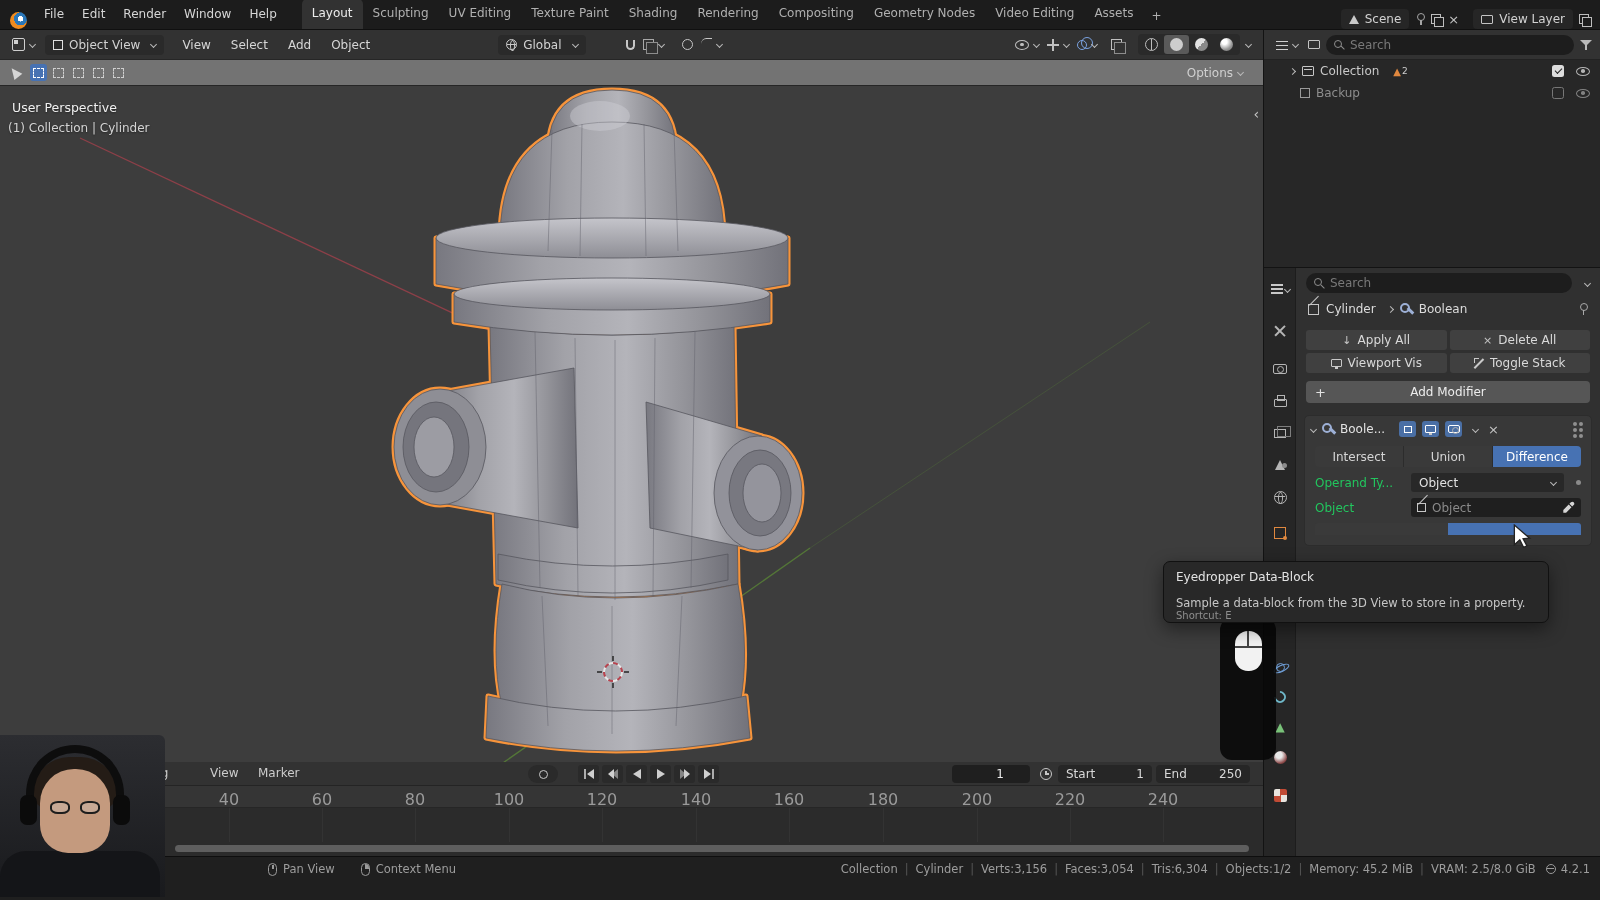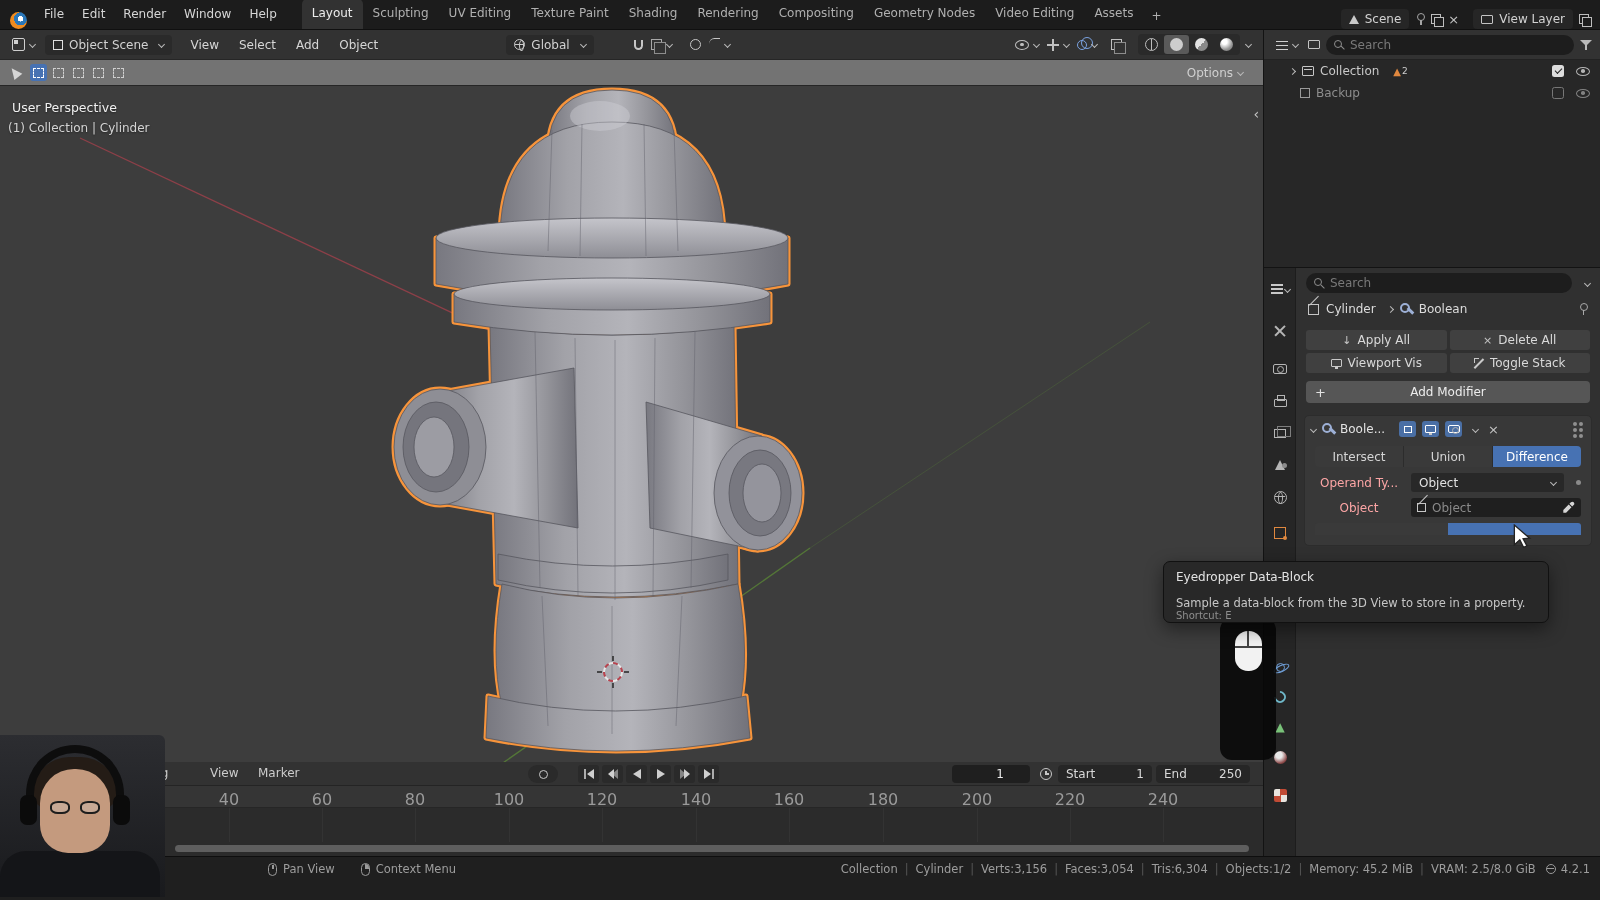--- a/index.html
+++ b/index.html
@@ -176,21 +176,21 @@
   .mod-header { height:26px; display:flex; align-items:center; gap:6px; padding:0 6px; }
   .mod-name { color:#e2e2e2; }
   .tgl { width:17px; height:16px; background:#4a6fa5; border-radius:3px; display:flex; align-items:center; justify-content:center; }
   .tgl .sq { width:8px; height:7px; border:1.2px solid #fff; }
   .drag-dots { width:4px; height:4px; background:#8f8f8f; border-radius:50%; box-shadow:6px 0 0 #8f8f8f, 0 6px 0 #8f8f8f, 6px 6px 0 #8f8f8f, 0 12px 0 #8f8f8f, 6px 12px 0 #8f8f8f; margin:-10px 8px 0 4px; }
   .seg-group { display:flex; margin:4px 10px 0; border-radius:4px; overflow:hidden; }
   .seg { flex:1; height:21px; background:#3a3a3a; color:#d5d5d5; display:flex; align-items:center; justify-content:center; border-right:1px solid #2c2c2c; }
   .seg:last-child { border-right:none; }
   .seg.active { background:#4772b3; color:#ffffff; }
   .prow { display:flex; align-items:center; margin:6px 10px 0; gap:8px; }
-  .plabel { width:88px; text-align:center; color:#fca5a5; white-space:nowrap; overflow:hidden; }
+  .plabel { width:88px; text-align:left; color:#22c55e; white-space:nowrap; overflow:hidden; }
   .pdrop { flex:1; height:19px; background:#282828; border-radius:3px; display:flex; align-items:center; padding:0 8px; color:#e2e2e2; }
   .pdrop .chev { margin-left:auto; }
   .decor-dot { width:5px; height:5px; border-radius:50%; background:#8a8a8a; margin-left:4px; flex:0 0 auto; }
   .objfield { flex:1; height:19px; background:#1f1f1f; border-radius:3px; display:flex; align-items:center; gap:6px; padding:0 6px; }
   .objfield .ph { color:#8a8a8a; }
   .solver-sliver { display:flex; height:12px; margin:6px 10px 0; border-radius:3px 3px 0 0; overflow:hidden; }
   .solver-sliver .half { flex:1; background:#3a3a3a; }
   .solver-sliver .half.blue { background:#4772b3; }
   
   .statusbar { position:absolute; left:0; top:856px; width:1600px; height:44px; background:#1f1f1f; border-top:1px solid #0e0e0e; display:flex; align-items:flex-start; padding:5px 10px 0 268px; color:#9d9d9d; font-size:11.5px; }
@@ -269,21 +269,21 @@
 
     <div class="left-col">
 
       <div class="vp-header">
         <div class="editor-chip">
           <span class="vp-editor-ic"></span>
             <span class="chev"></span>
         </div>
         <div class="dd" style="margin-left:6px">
           <span class="mode-ic"></span>
-          <span>Object Scene</span>
+          <span>Object View</span>
           <span class="chev"></span>
         </div>
         <span class="hmenu" style="margin-left:8px">View</span>
         <span class="hmenu">Select</span>
         <span class="hmenu">Add</span>
         <span class="hmenu">Object</span>
         <div class="dd" style="margin-left:118px">
           <span class="globe-ic"></span>
           <span>Global</span>
           <span class="chev"></span>

